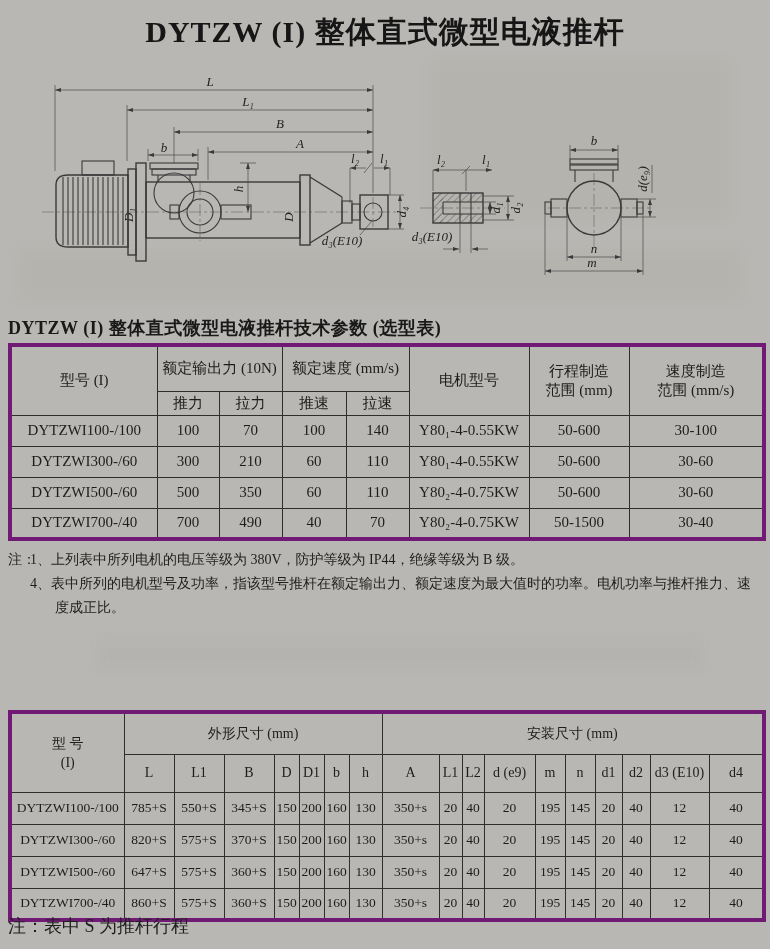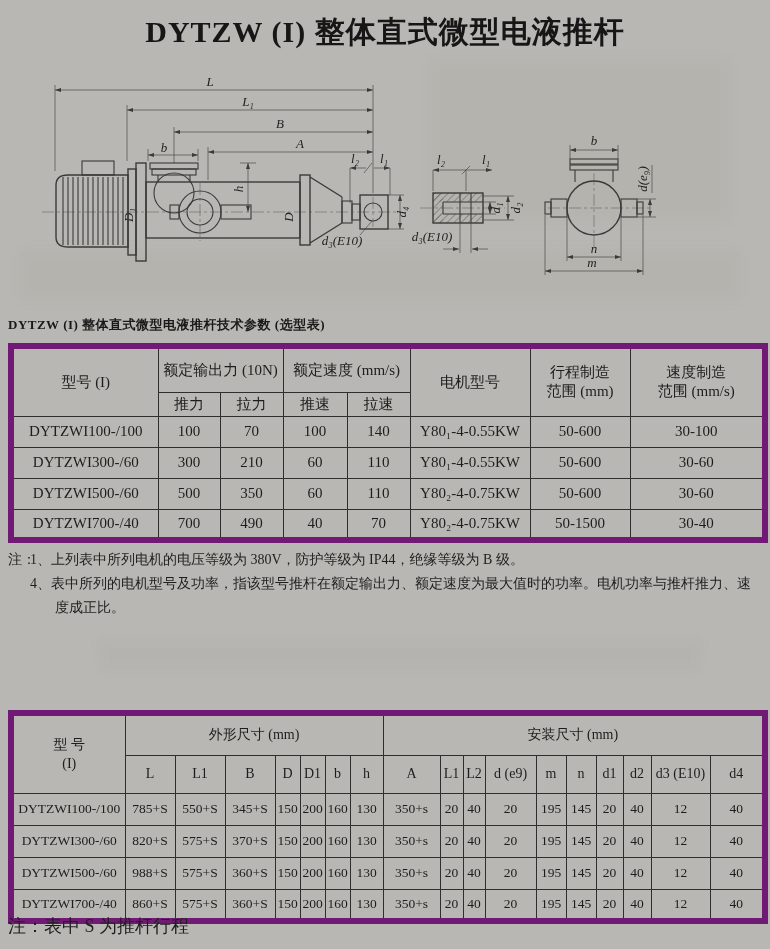--- a/index.html
+++ b/index.html
@@ -8,23 +8,23 @@
     font-family:"Liberation Serif","DejaVu Serif",serif;color:#1c1c1c;}
   .smudge{position:absolute;pointer-events:none;filter:blur(6px);}
   .page-title{position:absolute;top:12px;left:0;width:100%;text-align:center;
     font-size:30px;font-weight:700;letter-spacing:1px;color:#161616;}
   svg.drawing{position:absolute;top:75px;left:0;}
   svg .ol{fill:none;stroke:#3a3a3a;stroke-width:1.1;}
   svg .ol2{fill:none;stroke:#3a3a3a;stroke-width:1.4;}
   svg .tl{fill:none;stroke:#4a4a4a;stroke-width:.7;}
   svg .cl{fill:none;stroke:#666;stroke-width:.6;stroke-dasharray:12 3 3 3;}
   svg text.dim{font:italic 13px "Liberation Serif","DejaVu Serif",serif;fill:#222;}
-  .sec-heading{position:absolute;left:8px;font-size:13px;font-weight:700;letter-spacing:.5px;color:#191919;}
+  .sec-heading{position:absolute;left:8px;font-size:18px;font-weight:700;letter-spacing:.5px;color:#191919;}
   table.sheet{position:absolute;left:8px;width:754px;border-collapse:collapse;table-layout:fixed;
-    border:6px solid #701a75;}
+    border:4px solid #701a75;}
   table.sheet th,table.sheet td{border:1px solid #2e2e2e;text-align:center;vertical-align:middle;
     padding:0;font-weight:400;overflow:hidden;color:#1d1d1d;}
   table.t1 th{font-size:15px;}
   table.t1 td{font-size:15px;}
   table.t2 th{font-size:14px;}
   table.t2 td{font-size:13.5px;}
   .two-line span{display:block;line-height:19px;}
   .notes{position:absolute;top:548px;left:8px;width:752px;font-size:14px;line-height:24px;color:#1e1e1e;}
   .notes-label{position:absolute;left:0;top:0;}
   .note{padding-left:47px;text-indent:-25px;}
@@ -353,21 +353,21 @@
           <td>20</td>
           <td>195</td>
           <td>145</td>
           <td>20</td>
           <td>40</td>
           <td>12</td>
           <td>40</td>
       </tr>
       <tr style="height:32px;">
         <td>DYTZWI500-/60</td>
-          <td>988+S</td>
+          <td>647+S</td>
           <td>575+S</td>
           <td>360+S</td>
           <td>150</td>
           <td>200</td>
           <td>160</td>
           <td>130</td>
           <td>350+s</td>
           <td>20</td>
           <td>40</td>
           <td>20</td>

